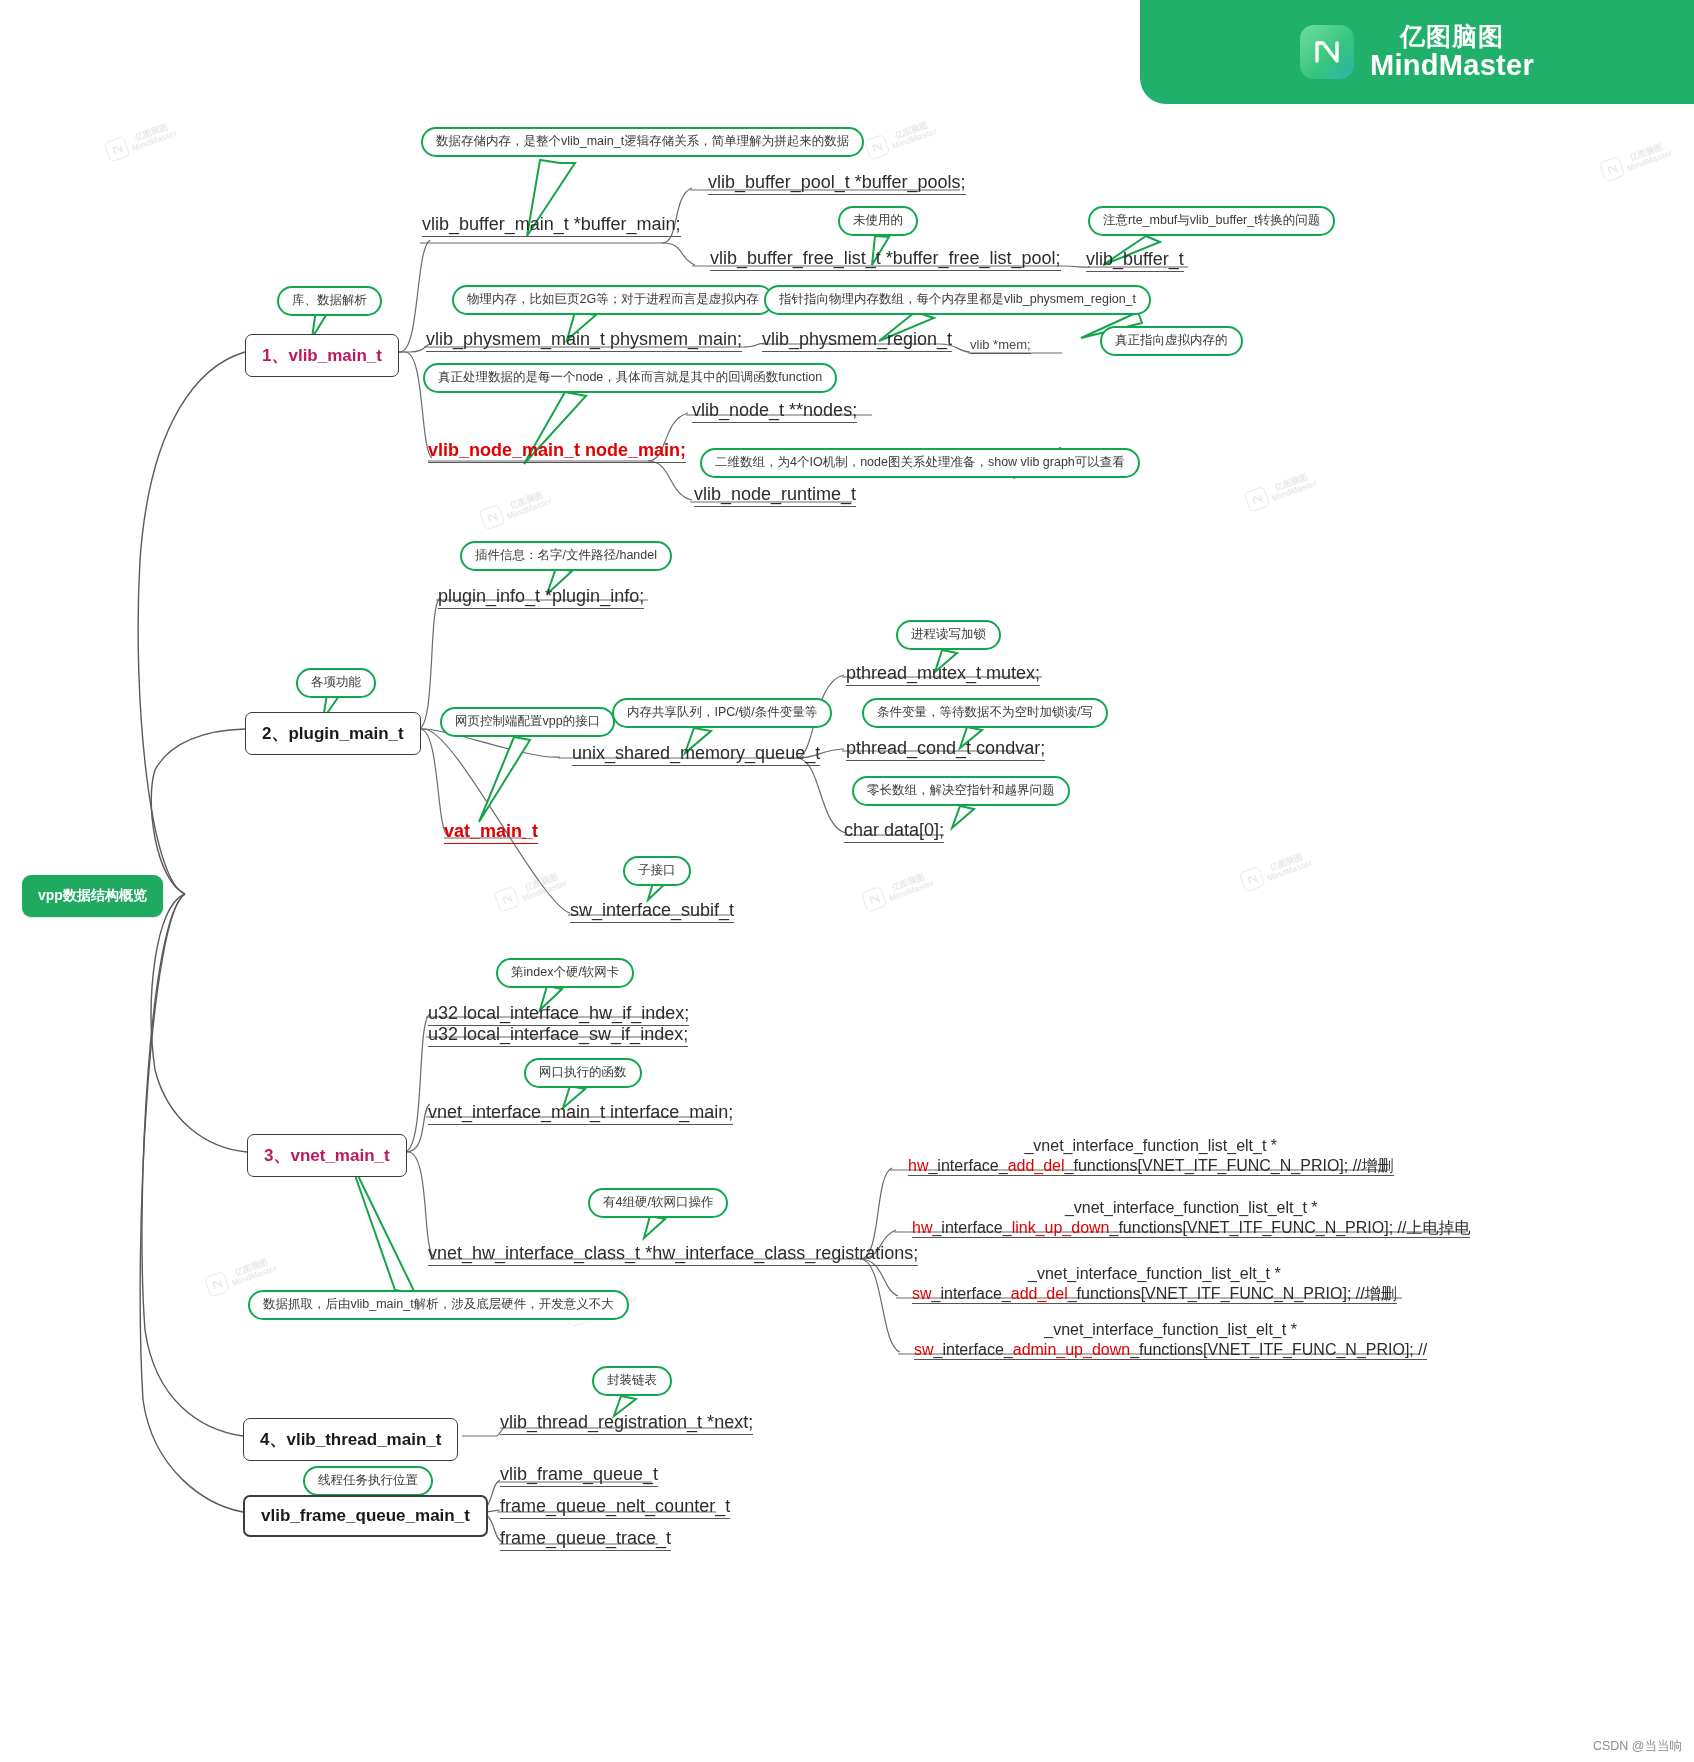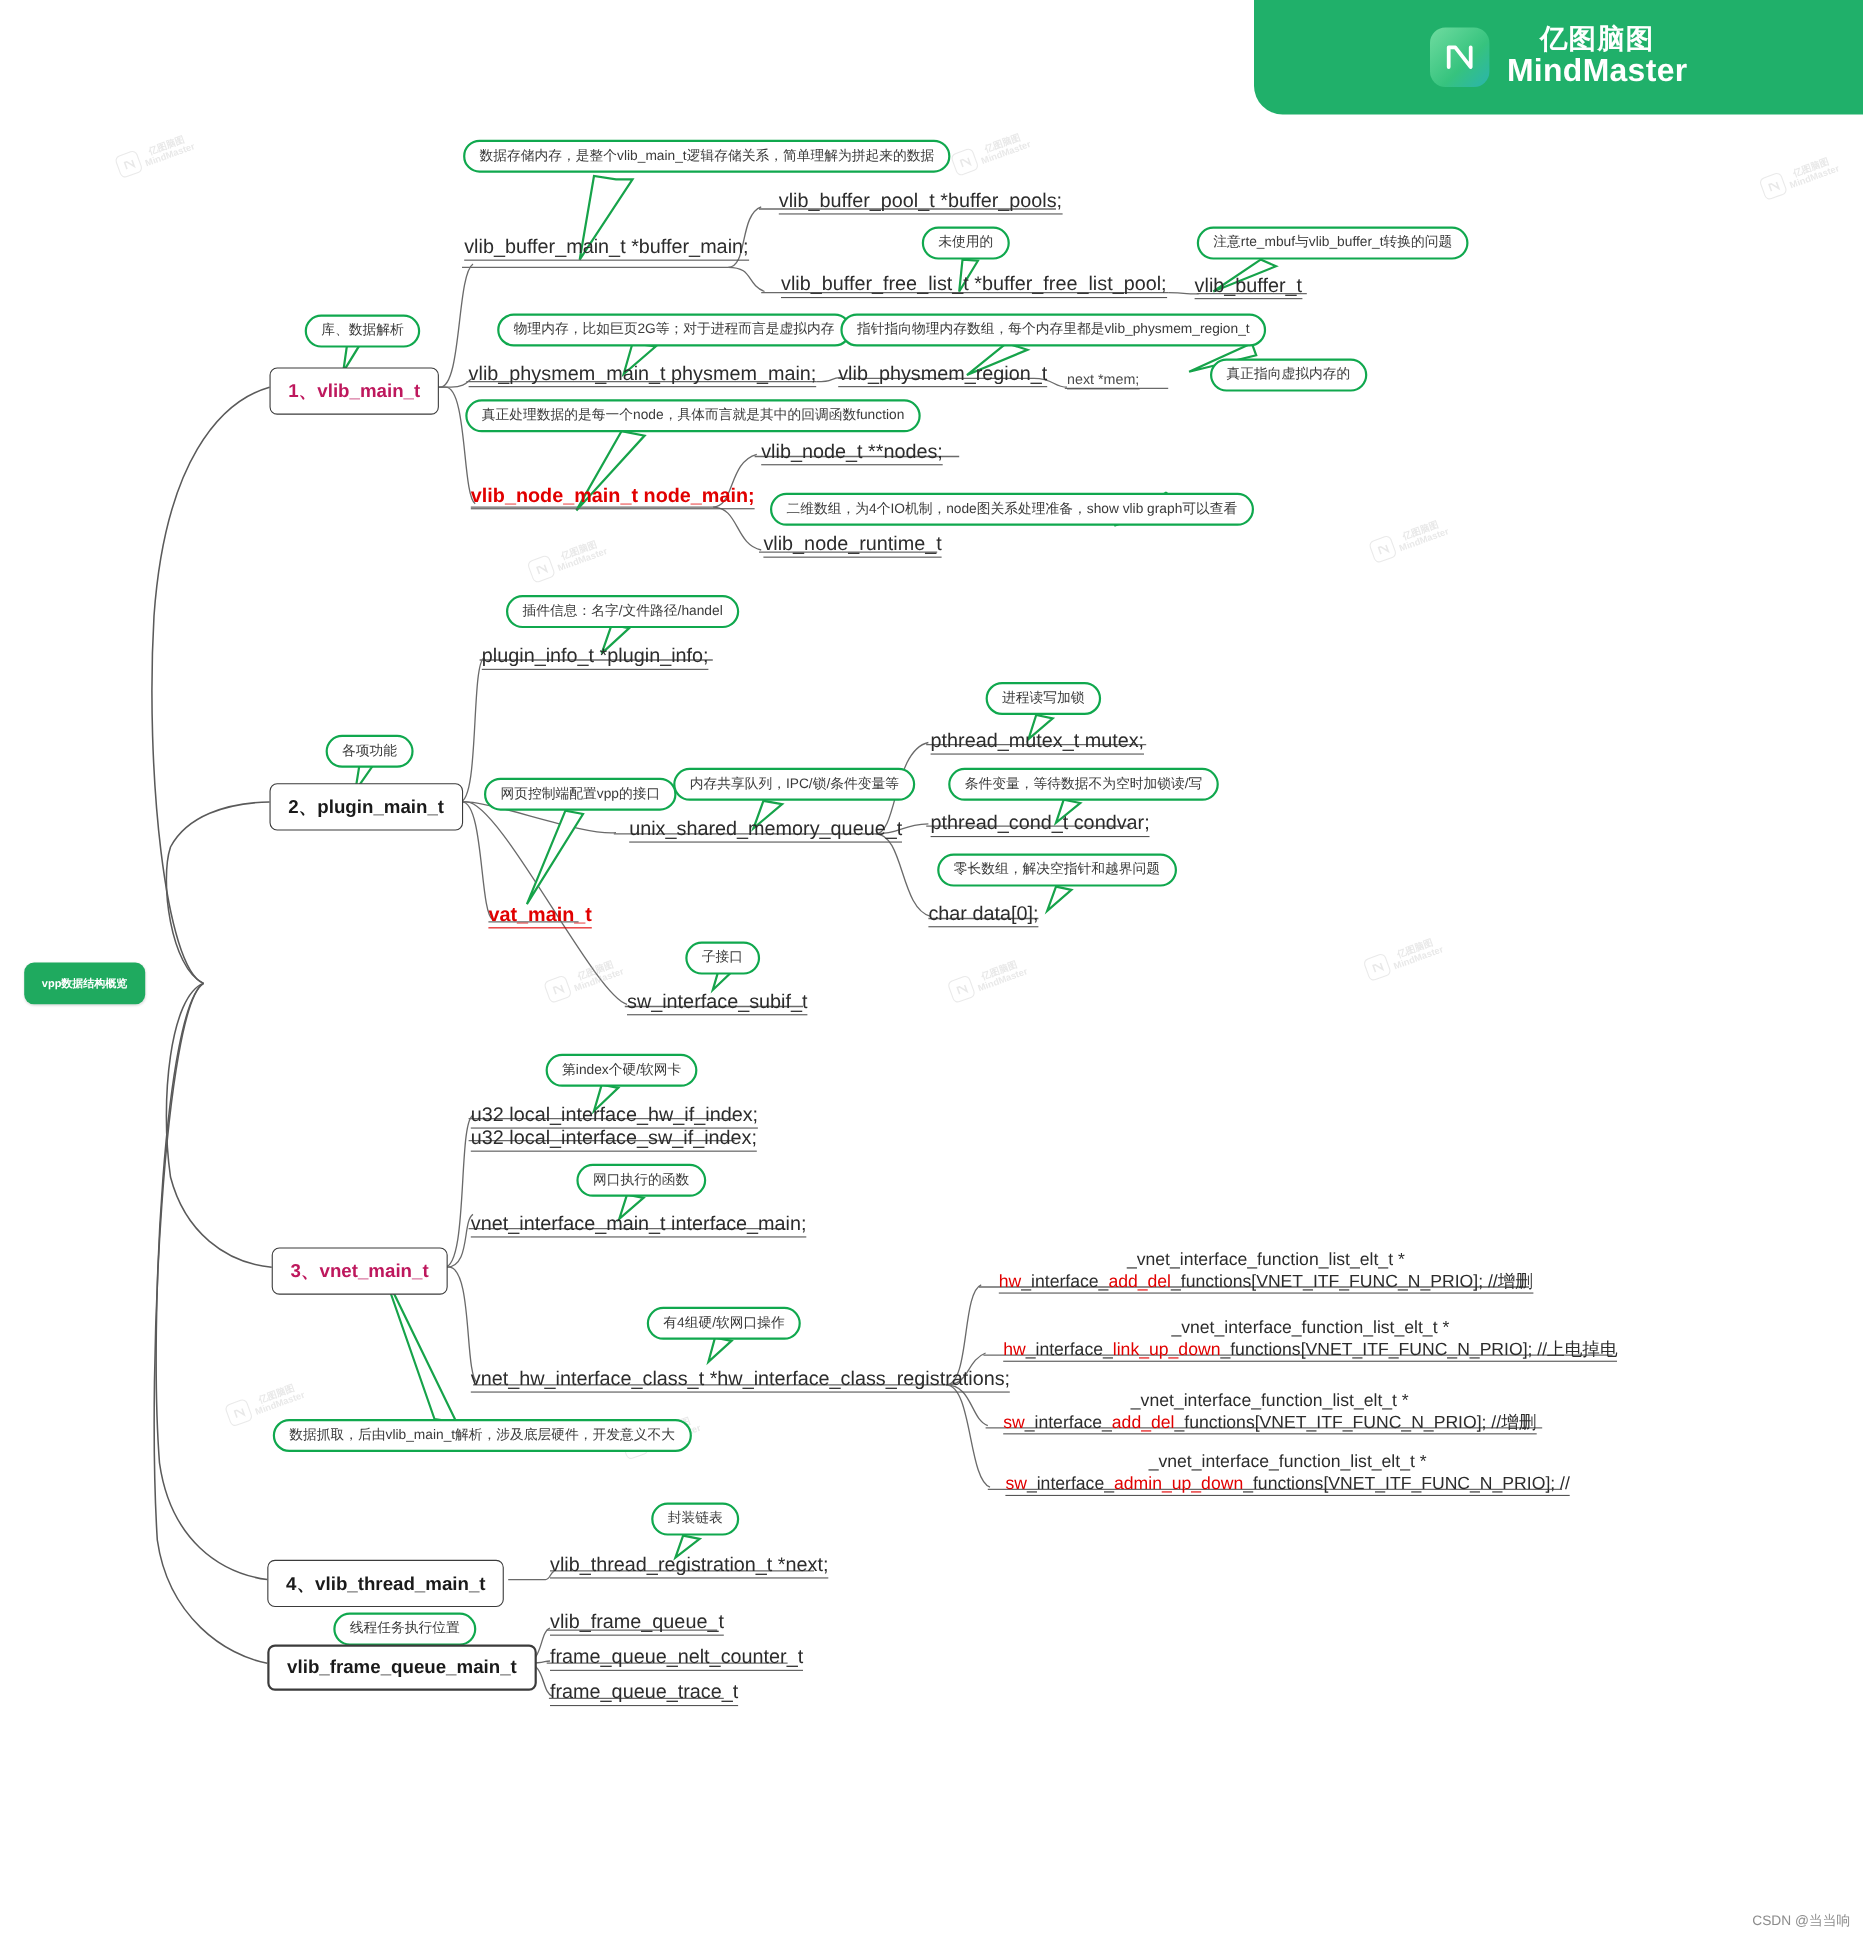--- a/index.html
+++ b/index.html
@@ -50,21 +50,21 @@
   }
   .brand-text { color: #ffffff; line-height: 1.08; }
   .brand-cn { font-size: 25px; font-weight: bold; letter-spacing: 1px; }
   .brand-en { font-size: 29px; font-weight: bold; letter-spacing: .3px; }
 
   
   .root-node {
     position: absolute;
     background: #1faa5f;
     color: #ffffff;
-    font-size: 10px;
+    font-size: 14px;
     font-weight: bold;
     border-radius: 9px;
     padding: 12px 16px;
     white-space: nowrap;
     box-shadow: 0 1px 2px rgba(0,0,0,.12);
   }
 
   
   .box-node {
     position: absolute;
@@ -397,21 +397,21 @@
     <span class="ul">vlib_physmem_main_t physmem_main;</span>
   </div>
 
   <div class="callout" style="left:764px; top:285px;">指针指向物理内存数组，每个内存里都是vlib_physmem_region_t</div>
   <div class="topic" style="left:762px; top:329px;">
     <span class="ul">vlib_physmem_region_t</span>
   </div>
 
   <div class="callout" style="left:1100px; top:326px;">真正指向虚拟内存的</div>
   <div class="topic xs" style="left:970px; top:337px;">
-    <span class="ul">next *mem;</span>
+    <span class="ul">vlib *mem;</span>
   </div>
 
   <div class="callout" style="left:423px; top:363px;">真正处理数据的是每一个node，具体而言就是其中的回调函数function</div>
   <div class="topic red" style="left:428px; top:440px;">
     <span class="ul"><span class="kw">vlib_node_main_t</span><span style="color:#e10000;font-weight:bold;"> node_main;</span></span>
   </div>
 
   <div class="topic" style="left:692px; top:400px;">
     <span class="ul">vlib_node_t **nodes;</span>
   </div>

